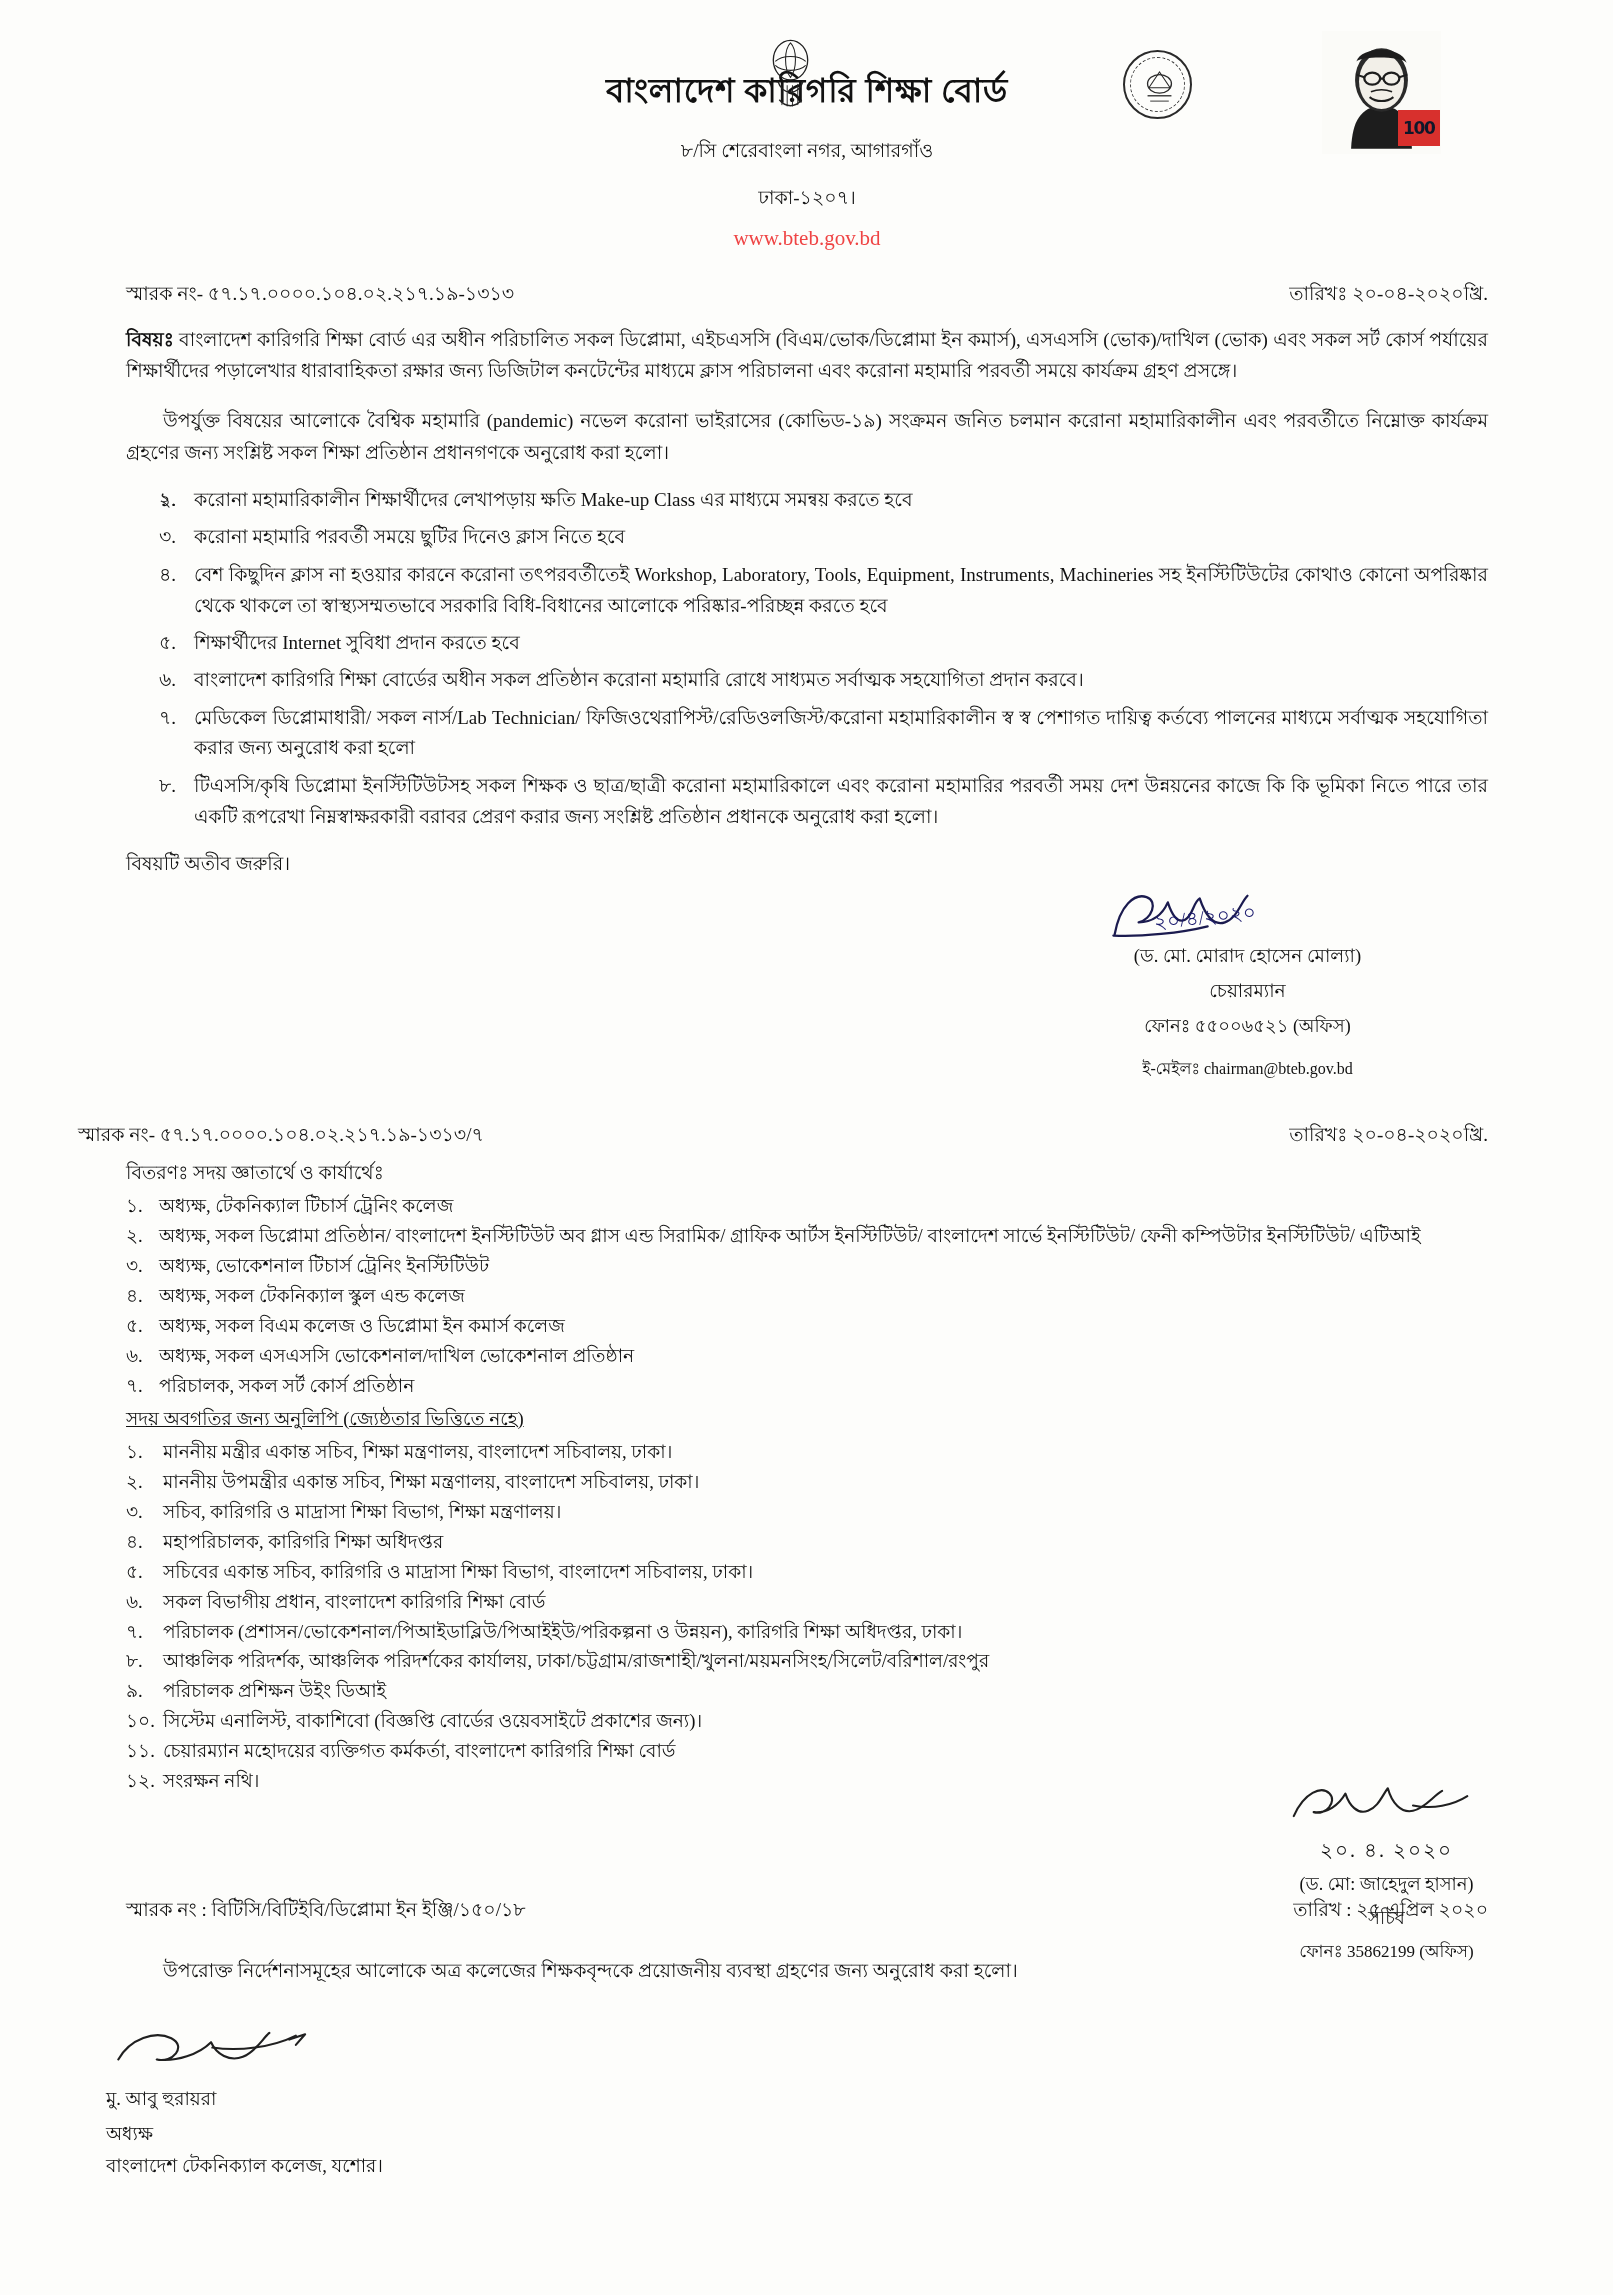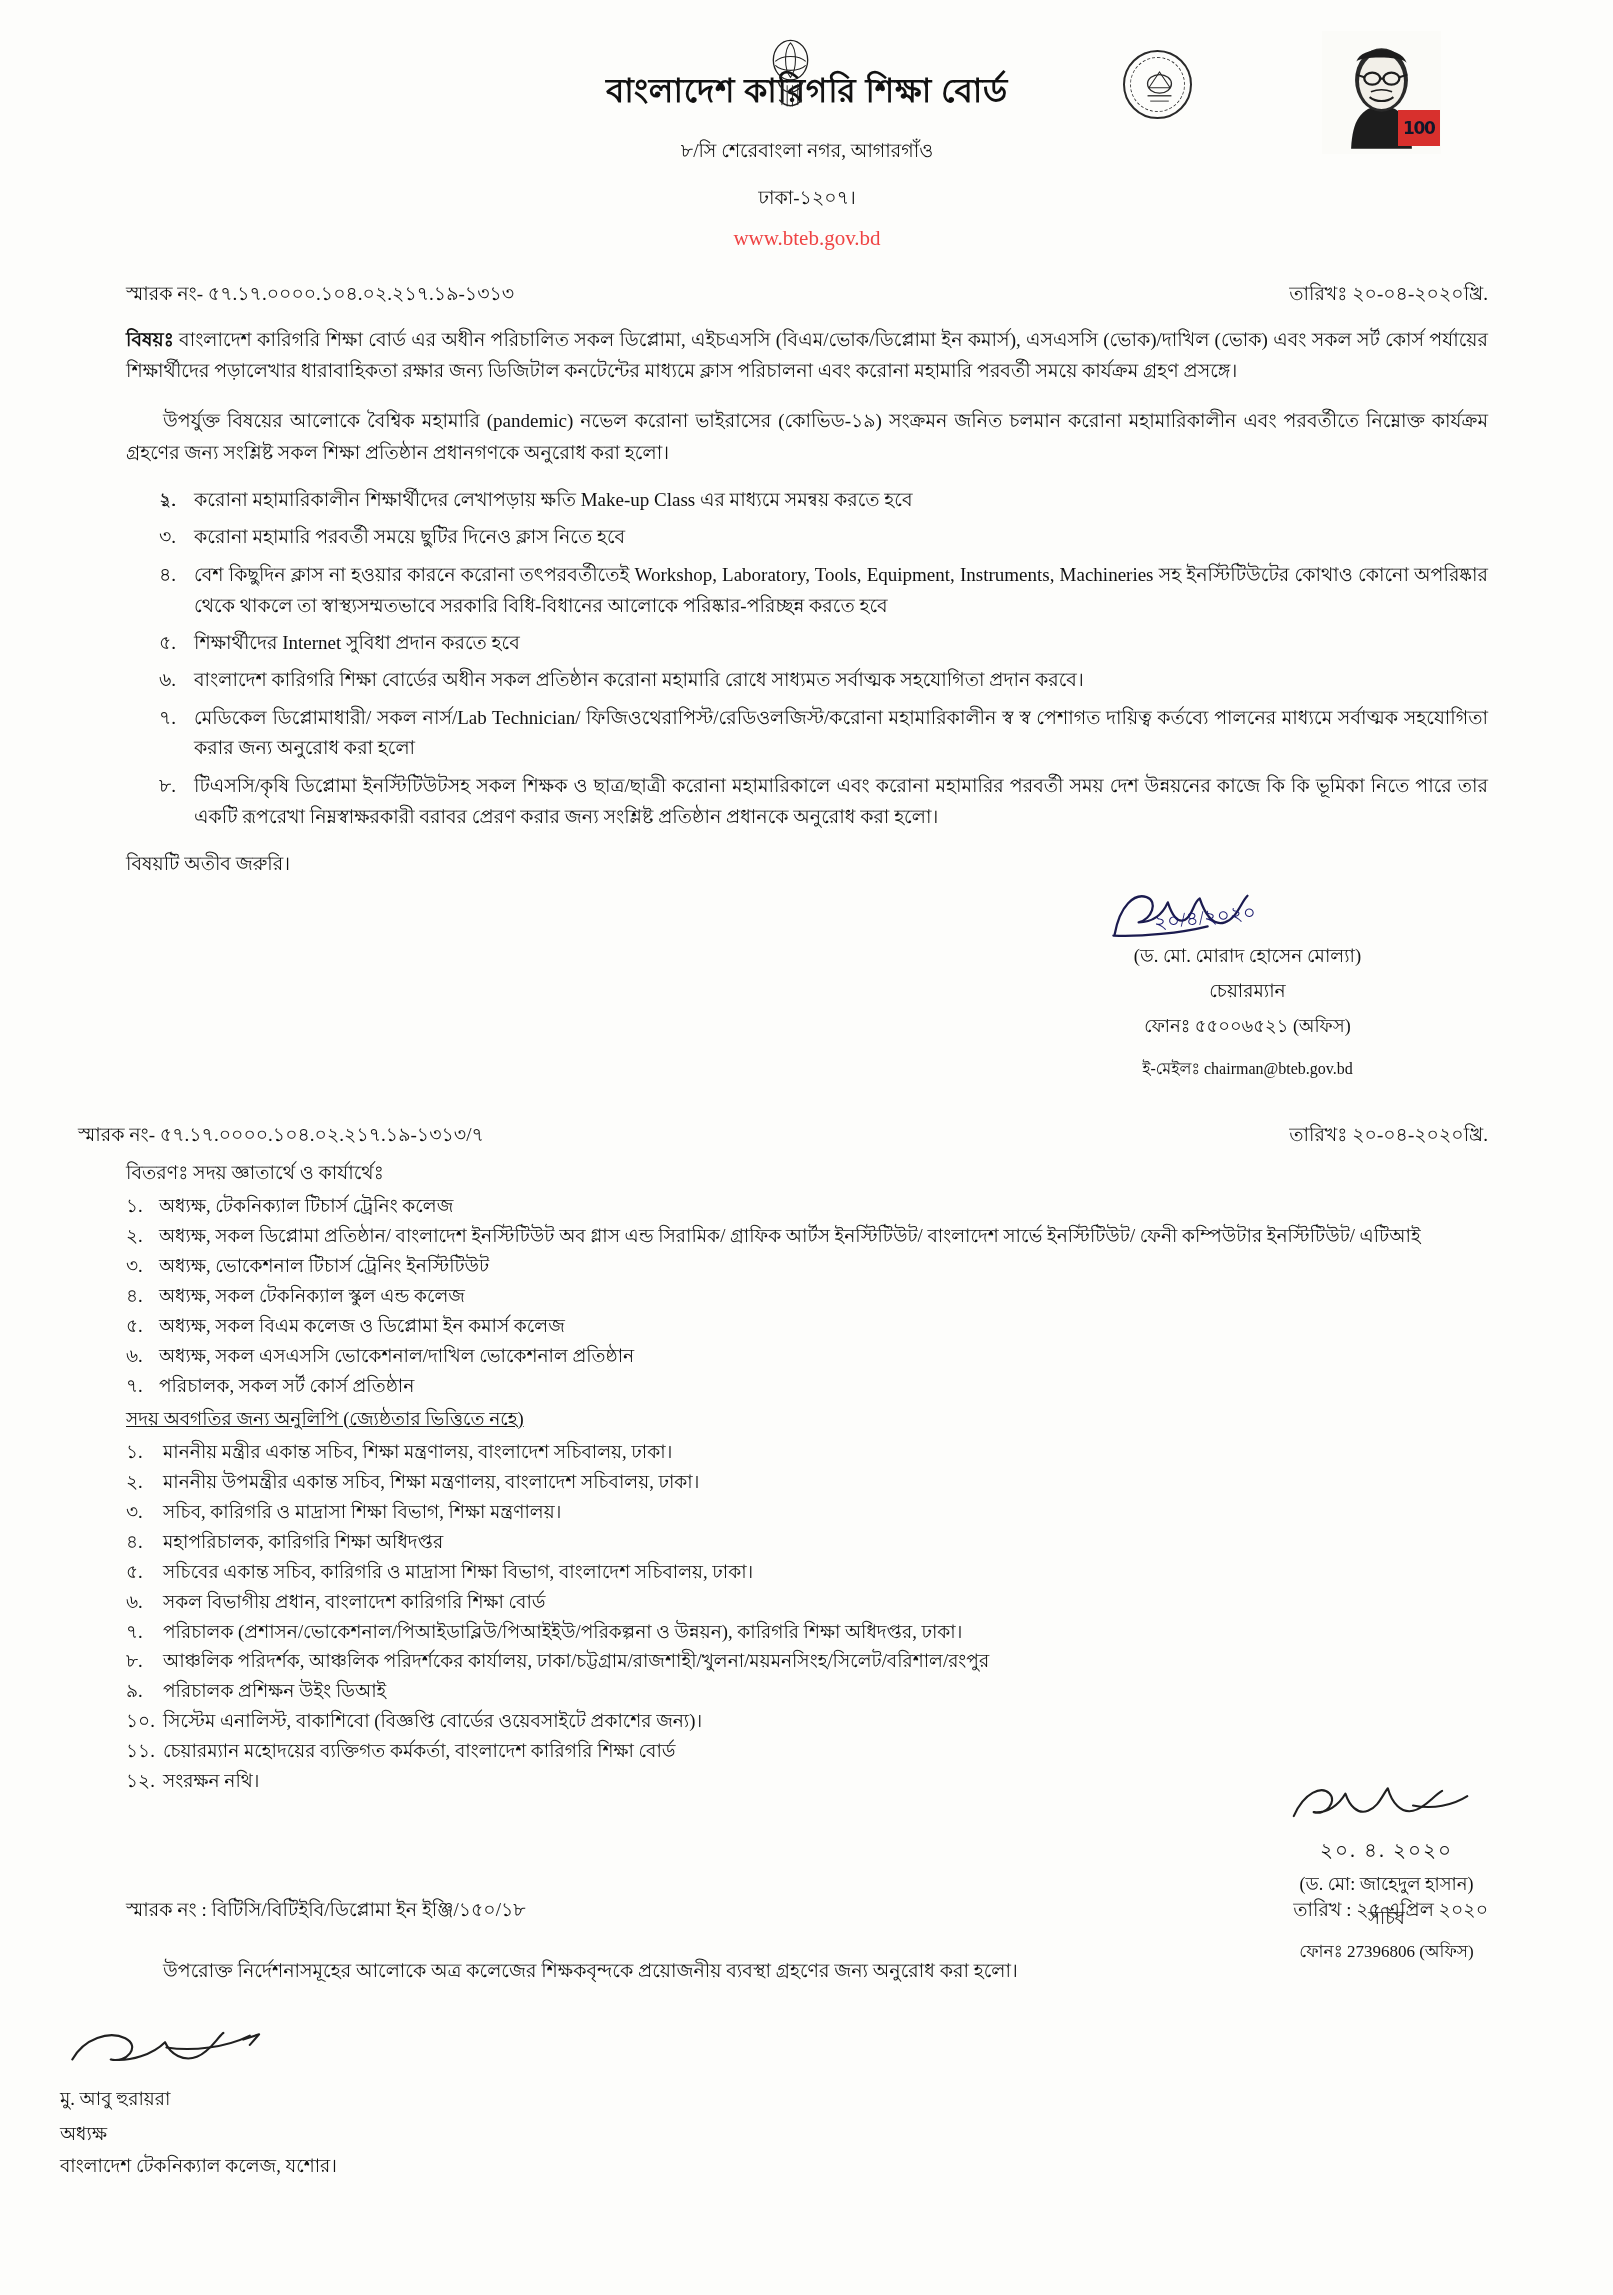--- a/index.html
+++ b/index.html
@@ -257,21 +257,21 @@
     align-items: baseline;
     margin: 100px 126px 0 126px;
     font-size: 19px;
   }
   .closing {
     margin: 29px 126px 0 126px;
     font-size: 19px;
     text-indent: 37px;
   }
   .sig3 {
-    margin: 37px 0 0 60px;
+    margin: 37px 0 0 106px;
     width: 465px;
   }
   .sig3 .sig-name { font-size: 18.6px; text-align: left; margin-top: 6.6px; }
   .sig3 .sig-role { font-size: 18.6px; text-align: left; }
   .sig3 .sig-org { font-size: 18.6px; text-align: left; margin-top: 1.3px; }
 
   svg { display: block; }
   .ink { fill: none; stroke: #1b1b4f; stroke-width: 3.4; stroke-linecap: round; stroke-linejoin: round; }
   .ink2 { fill: none; stroke: #202020; stroke-width: 3.2; stroke-linecap: round; stroke-linejoin: round; }
 </style>
@@ -406,21 +406,21 @@
     <div class="sig2">
       <div>
         <svg viewBox="0 0 520 80" width="345" height="53">
           <path class="ink2" d="M120 56 C136 20 162 10 174 22 C186 34 168 56 150 50 C170 52 188 40 198 22 C204 40 216 54 232 48 C248 42 254 24 262 14 C268 36 282 52 300 48 C318 44 330 26 344 18"></path>
           <path class="ink2" d="M300 40 C330 46 360 40 382 26"></path>
         </svg>
       </div>
       <div class="hand-date">২০. ৪. ২০২০</div>
       <div class="sig-name">(ড. মো: জাহেদুল হাসান)</div>
       <div class="sig-role">সচিব</div>
-      <div class="sig-phone">ফোনঃ 27396806 (অফিস)</div>
+      <div class="sig-phone">ফোনঃ 35862199 (অফিস)</div>
     </div>
 
     <div class="meta-row3">
       <div>স্মারক নং : বিটিসি/বিটিইবি/ডিপ্লোমা ইন ইঞ্জি/১৫০/১৮</div>
       <div>তারিখ : ২৫ এপ্রিল ২০২০</div>
     </div>
 
     <div class="closing">উপরোক্ত নির্দেশনাসমূহের আলোকে অত্র কলেজের শিক্ষকবৃন্দকে প্রয়োজনীয় ব্যবস্থা গ্রহণের জন্য অনুরোধ করা হলো।</div>
 
     <div class="sig3">

